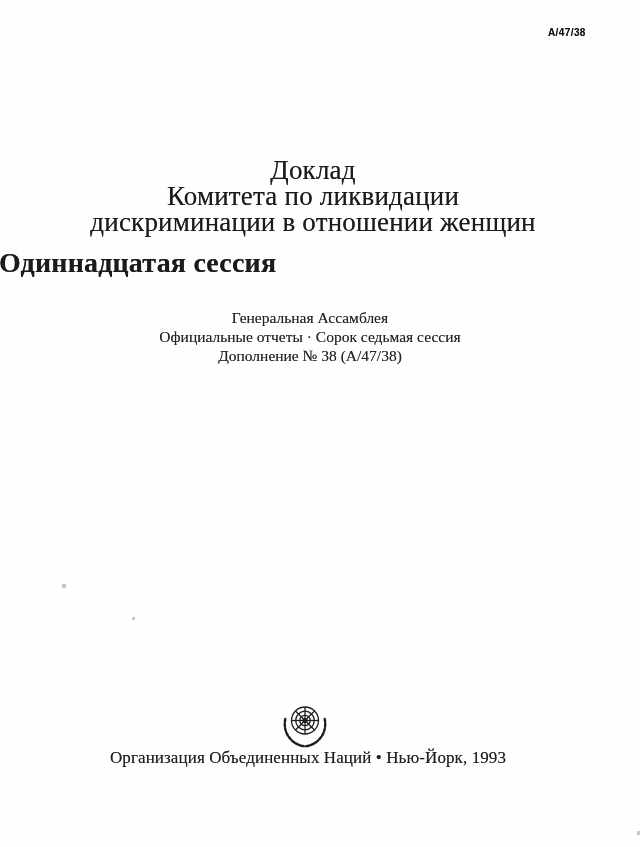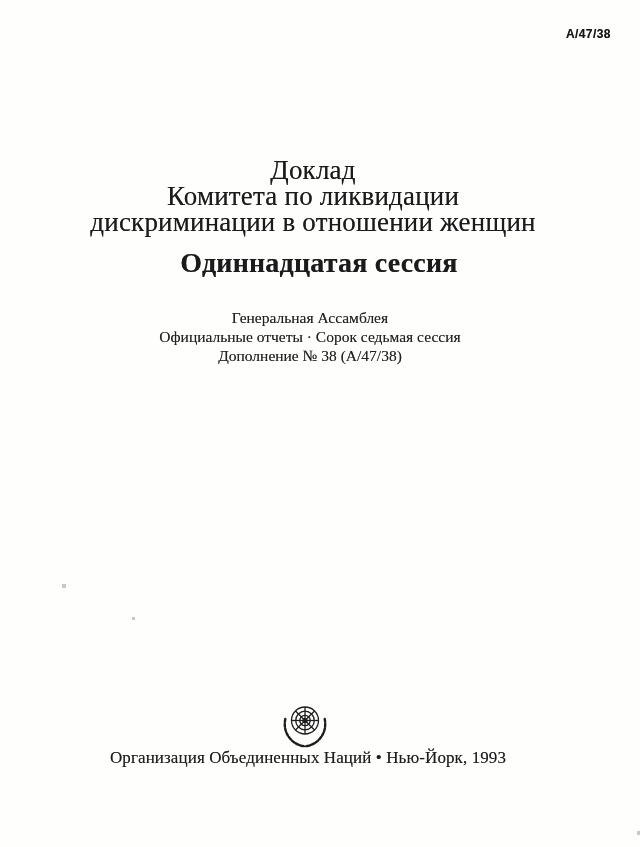--- a/index.html
+++ b/index.html
@@ -13,23 +13,23 @@
     height: 847px;
     margin: 0 auto;
     background: #fefefd;
     overflow: hidden;
     font-family: "Liberation Serif", "DejaVu Serif", serif;
     color: #1b1b1b;
   }
   .doc-symbol {
     position: absolute;
     top: 27px;
-    left: 566px;
+    left: 548px;
     font-family: "Liberation Sans", "DejaVu Sans", sans-serif;
-    font-size: 12px;
+    font-size: 10px;
     font-weight: 700;
     letter-spacing: 0.4px;
     color: #151515;
     text-shadow: 0 0 0.5px rgba(20,20,20,0.55);
   }
   .title-block {
     position: absolute;
     top: 157px;
     left: 0;
     width: 100%;
@@ -41,21 +41,21 @@
     line-height: 26px;
     font-weight: 500;
     letter-spacing: 0.2px;
     text-shadow: 0 0 0.6px rgba(15,15,15,0.6);
   }
   .session-line {
     position: absolute;
     top: 248px;
     left: 0;
     width: 100%;
-    text-align: center;
+    text-align: left;
     transform: translateX(-1px);
     font-size: 28px;
     line-height: 30px;
     font-weight: 600;
     letter-spacing: 0.2px;
     text-shadow: 0 0 0.6px rgba(15,15,15,0.6);
   }
   .issue-block {
     position: absolute;
     top: 308px;

